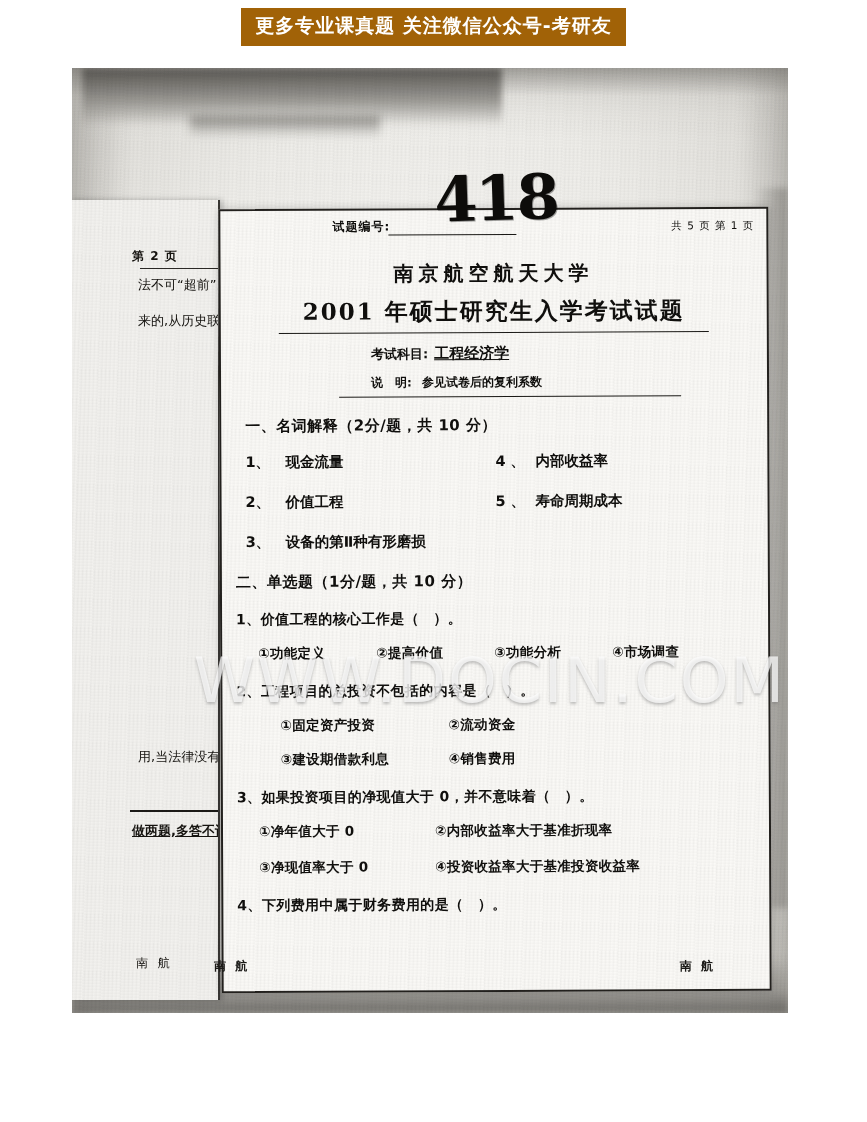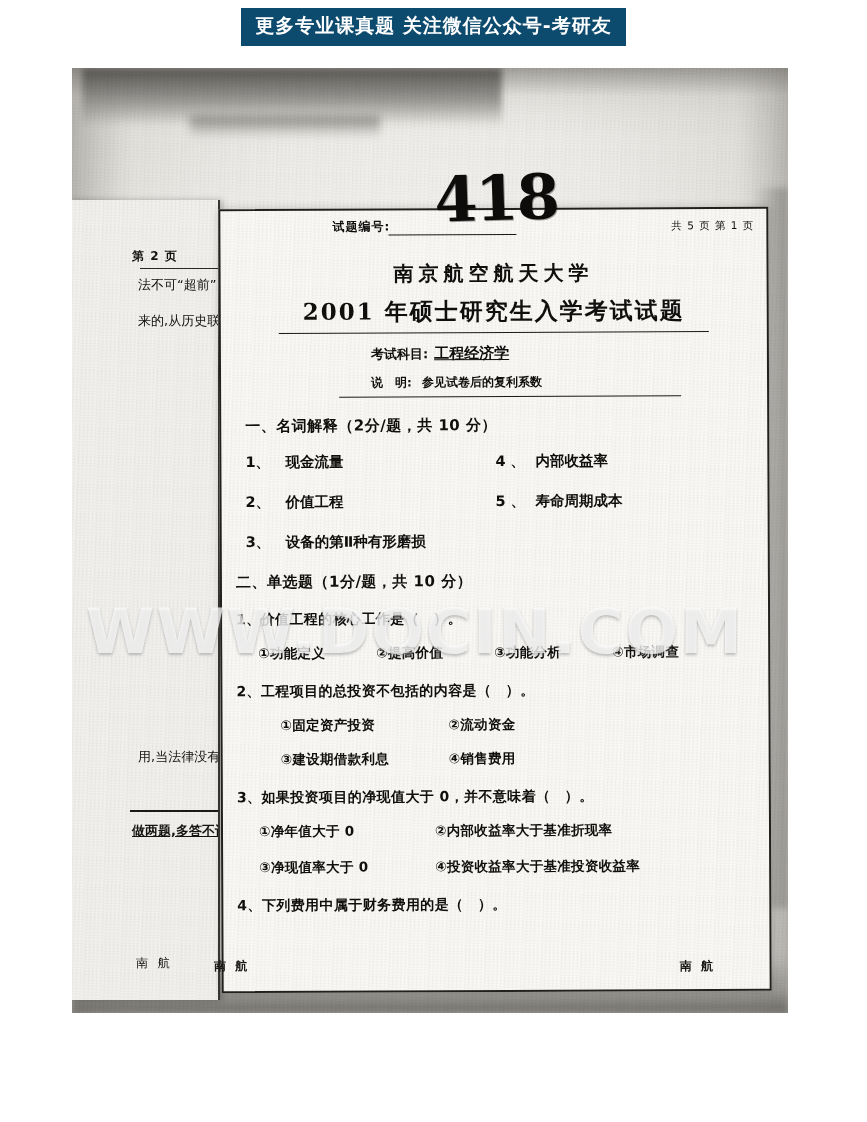--- a/index.html
+++ b/index.html
@@ -25,21 +25,21 @@
     position: absolute;
     left: 0; top: 0;
     width: 867px;
     height: 54px;
     background: #ffffff;
     display: flex;
     align-items: center;
     justify-content: center;
   }
   .banner-inner {
-    background: #0c4a6e;
+    background: #a16207;
     color: #ffffff;
     font-weight: bold;
     font-size: 19px;
     letter-spacing: 1px;
     padding: 5px 14px 7px 14px;
     white-space: nowrap;
     font-family: "DejaVu Sans", sans-serif;
   }
 
   
@@ -279,25 +279,25 @@
     font-weight: bold;
   }
   .terms-row .left-col { width: 250px; display: flex; }
   .terms-row .idx { width: 40px; }
   .terms-row .right-col { display: flex; }
 
   
   .watermark {
     position: absolute;
     left: 86px;
-    top: 595px;
+    top: 644px;
     width: 700px;
-    text-align: left;
+    text-align: right;
     font-size: 62px;
-    font-weight: bold;
+    font-weight: normal;
     color: rgba(255,255,255,0.72);
     text-shadow: 0 2px 3px rgba(120,120,120,0.45);
     letter-spacing: 2px;
     font-family: "DejaVu Sans", sans-serif;
     pointer-events: none;
     z-index: 40;
   }
 
   .foot-mark-left {
     position: absolute;

